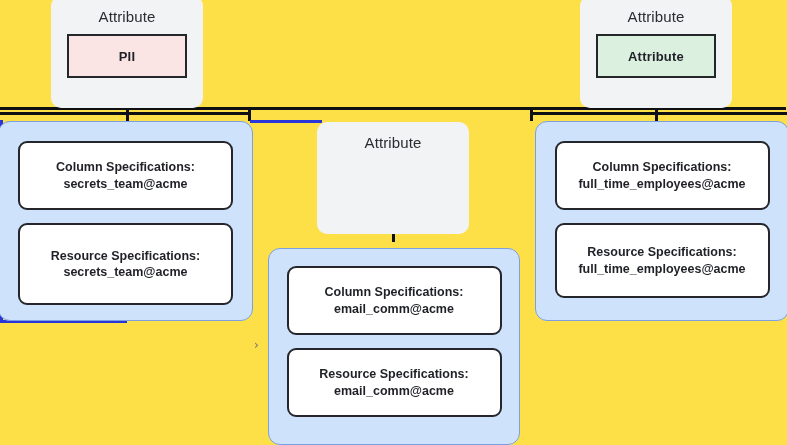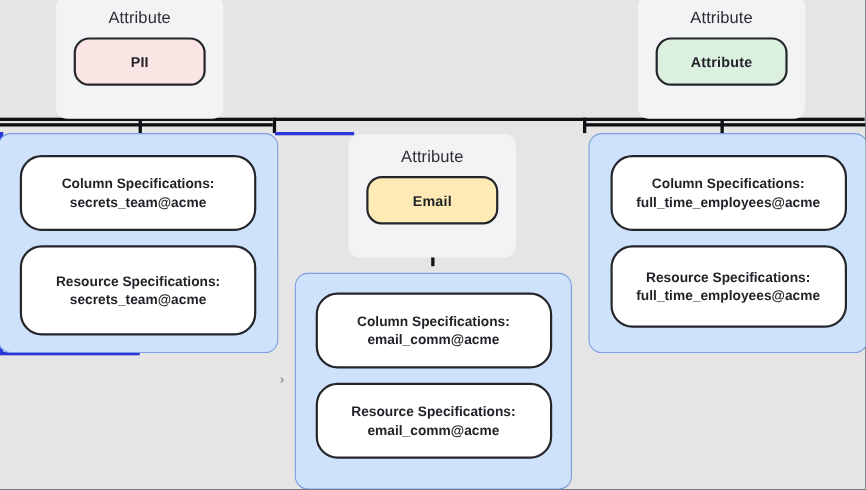--- a/index.html
+++ b/index.html
@@ -5,21 +5,21 @@
 <style>
   html, body {
     margin: 0;
     padding: 0;
     background: #22242a;
   }
   #canvas {
     position: relative;
     width: 787px;
     height: 445px;
-    background: #e5e5e5;
+    background: #fde047;
     overflow: hidden;
     font-family: "Liberation Sans", sans-serif;
   }
 
   
   .edge {
     position: absolute;
     background: #0f1013;
     pointer-events: none;
   }
@@ -44,21 +44,21 @@
     color: #2b2d31;
     font-weight: 400;
     line-height: 1;
     padding-top: 13px;
     padding-bottom: 10px;
     letter-spacing: .1px;
   }
   .attr-pill {
     box-sizing: border-box;
     border: 2px solid #24262b;
-    border-radius: 14px;
+    border-radius: 0;
     display: flex;
     align-items: center;
     justify-content: center;
     font-size: 13px;
     font-weight: bold;
     color: #1f2126;
     letter-spacing: .2px;
   }
 
   
@@ -69,21 +69,21 @@
     border-radius: 12px;
     box-sizing: border-box;
     display: flex;
     flex-direction: column;
     align-items: center;
   }
   .spec-box {
     box-sizing: border-box;
     background: #ffffff;
     border: 2px solid #24262b;
-    border-radius: 20px;
+    border-radius: 9px;
     display: flex;
     flex-direction: column;
     align-items: center;
     justify-content: center;
     text-align: center;
     font-size: 12.5px;
     font-weight: bold;
     color: #1f2126;
     line-height: 1.32;
     padding: 4px 8px;
@@ -129,23 +129,20 @@
 
   <div class="attr-card" style="left:580px; top:-4px; width:152px; height:112px;">
     <div class="attr-title">Attribute</div>
     <div class="attr-pill" style="width:120px; height:44px; background:#dcf0e0;">
       <span>Attribute</span>
     </div>
   </div>
 
   <div class="attr-card" style="left:317px; top:122px; width:152px; height:112px;">
     <div class="attr-title">Attribute</div>
-    <div class="attr-pill" style="width:120px; height:44px; background:#fdeab5;">
-      <span>Email</span>
-    </div>
   </div>
 
   <div class="spec-group" style="left:-2px; top:121px; width:255px; height:200px;">
     <div class="spec-box" style="width:215px; height:69px; margin-top:19px;">
       <span class="ln">Column Specifications:</span>
       <span class="ln">secrets_team@acme</span>
     </div>
     <div class="spec-box" style="width:215px; height:82px; margin-top:13px;">
       <span class="ln">Resource Specifications:</span>
       <span class="ln">secrets_team@acme</span>

